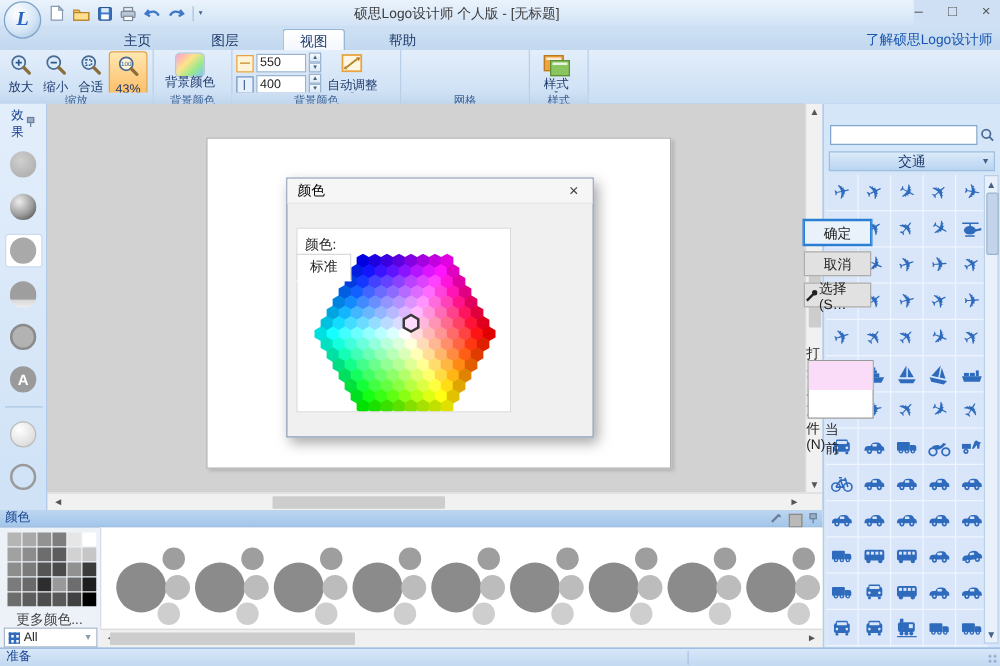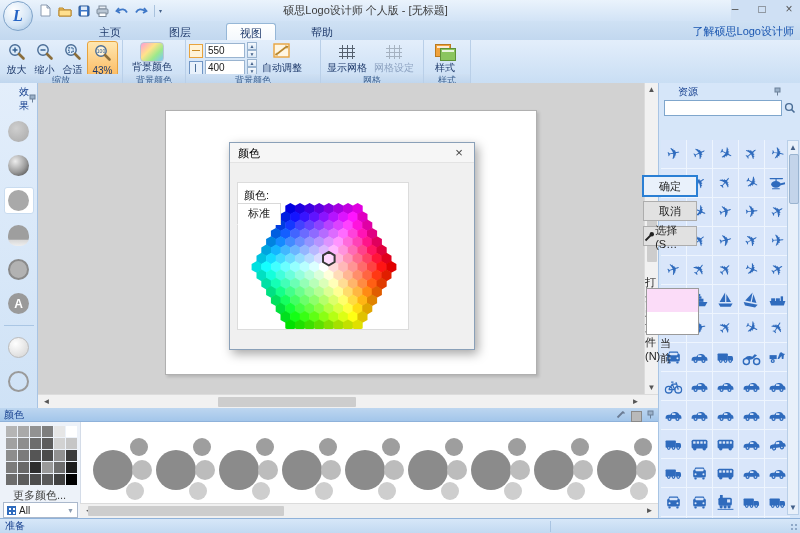--- a/index.html
+++ b/index.html
@@ -63,21 +63,21 @@
   .styleic{position:relative;width:20px;height:16px;}
   .styleic .b1{position:absolute;left:0;top:0;width:14px;height:11px;background:#f0a23c;border:1px solid #b97a20;}
   .styleic .b2{position:absolute;left:5px;top:4px;width:14px;height:11px;background:#8bc55f;border:1px solid #5e9137;}
   .styleic .b2::before,.styleic .b1::before{content:"";position:absolute;left:1px;top:1px;right:1px;height:2px;background:#ffffffcc;}
   .bgcic{width:22px;height:18px;border-radius:4px;border:1px solid #b9c6d4;
          background:linear-gradient(135deg,#ff9bd5,#ffe38a 38%,#9be98c 68%,#7cc4ff);}
   
   .effects{position:absolute;left:0;top:83px;width:38px;height:325px;
            background:linear-gradient(#e3eefb,#cfe2f6);border-right:1px solid #a8c4e4;box-sizing:border-box;}
   .sideh{display:flex;justify-content:space-between;align-items:center;
-         padding:2px 19px;color:#17408f;font-size:10px;}
+         padding:2px 9px;color:#17408f;font-size:10px;}
   .fxlist{display:flex;flex-direction:column;align-items:center;gap:9px;padding-top:4px;}
   .fxitem{width:28px;height:25px;display:flex;align-items:center;justify-content:center;border-radius:3px;}
   .fxitem.sel{background:#fff;border:1px solid #c9dcf0;}
   .fxc{width:21px;height:21px;border-radius:50%;}
   .fxdiv{width:30px;height:1px;background:#aac6e4;}
   
   .workspace{position:absolute;left:38px;top:83px;width:620px;height:311px;background:#d2d2d2;overflow:hidden;}
   .canvas{position:absolute;left:127px;top:27px;width:370px;height:263px;background:#fff;
           border:1px solid #b0b0b0;box-shadow:2px 2px 3px rgba(0,0,0,.15);}
   .vscroll{position:absolute;left:644px;top:83px;width:14px;height:311px;background:#f1f1f1;
@@ -411,30 +411,20 @@
                 <path d="M6 13.5 L2.8 13.2 L4.2 10.5 Z" fill="#b8862c"></path>
               </svg></span>
           <span class="cap">自动调整</span>
             <span class="dd">▾</span>
         </div>
       </div>
       <div class="rgl">背景颜色</div>
     </div>
 
     <div class="rgroup" style="width:96px">
-      <div class="rbtns">
-        <div class="rbtn" style="width:46px">
-          <span class="gridic" style="margin-top:3px"></span>
-          <span class="cap" style="margin-top:4px">显示网格</span>
-        </div>
-        <div class="rbtn dim" style="width:46px">
-          <span class="gridic" style="margin-top:3px"></span>
-          <span class="cap" style="margin-top:4px">网格设定</span>
-        </div>
-      </div>
       <div class="rgl">网格</div>
     </div>
 
     <div class="rgroup" style="width:40px">
       <div class="rbtn" style="width:36px">
         <span class="styleic" style="margin-top:2px">
             <span class="b1"></span>
             <span class="b2"></span>
           </span>
         <span class="cap" style="margin-top:3px">样式</span>
@@ -688,34 +678,31 @@
       <span>选择(S…</span>
     </div>
     <div class="dnewlabel">打开新文件(N)</div>
     <div class="dpreview" style="background: rgb(255, 255, 255);">
       <div class="newc" id="newcolor" style="background: rgb(251, 220, 248);"></div>
     </div>
     <div class="dcur">当前</div>
   </div>
 
   <div class="resources">
-    <div class="sideh">
-      <span>资源</span>
-      <span class="pin"><svg width="7" height="9">
-            <rect x="1" y="1" width="5" height="4" fill="#9ab0c8" stroke="#6b8099"></rect>
-            <line x1="3.5" y1="5" x2="3.5" y2="8.5" stroke="#6b8099"></line>
-          </svg></span>
-    </div>
     <input class="rsearch" value="" style="">
     <span class="rmag">
         <svg width="12" height="12">
           <circle cx="5" cy="5" r="3.4" fill="none" stroke="#4a6d96" stroke-width="1.4"></circle>
           <line x1="7.5" y1="7.5" x2="10.5" y2="10.5" stroke="#4a6d96" stroke-width="1.6"></line>
         </svg>
       </span>
+    <div class="rcat">
+      <span>交通</span>
+      <span class="dd">▼</span>
+    </div>
     <div class="rgrid" id="rgrid">
         <div class="rcell">
           <span class="picon" style="transform: rotate(-12deg);">✈</span>
         </div>
         <div class="rcell">
           <span class="picon" style="transform: rotate(-25deg);">✈</span>
         </div>
         <div class="rcell">
           <span class="picon" style="transform: rotate(28deg);">✈</span>
         </div>

